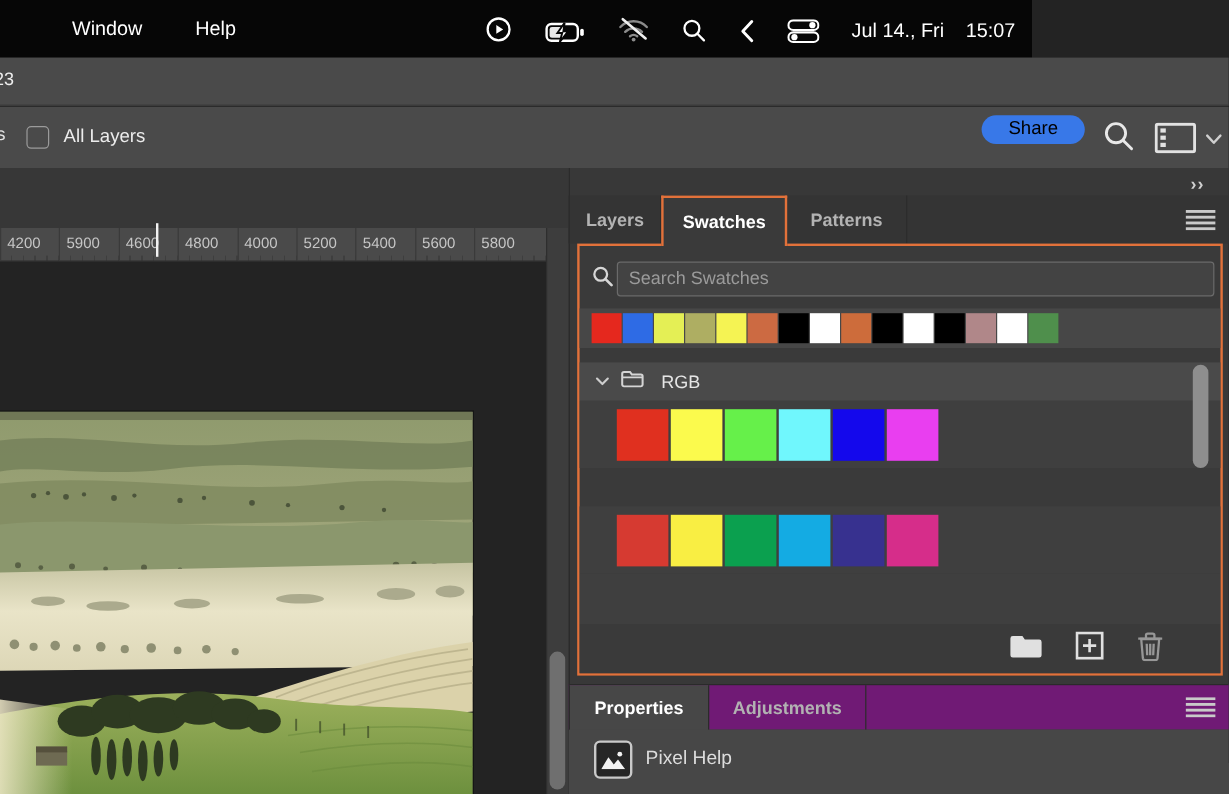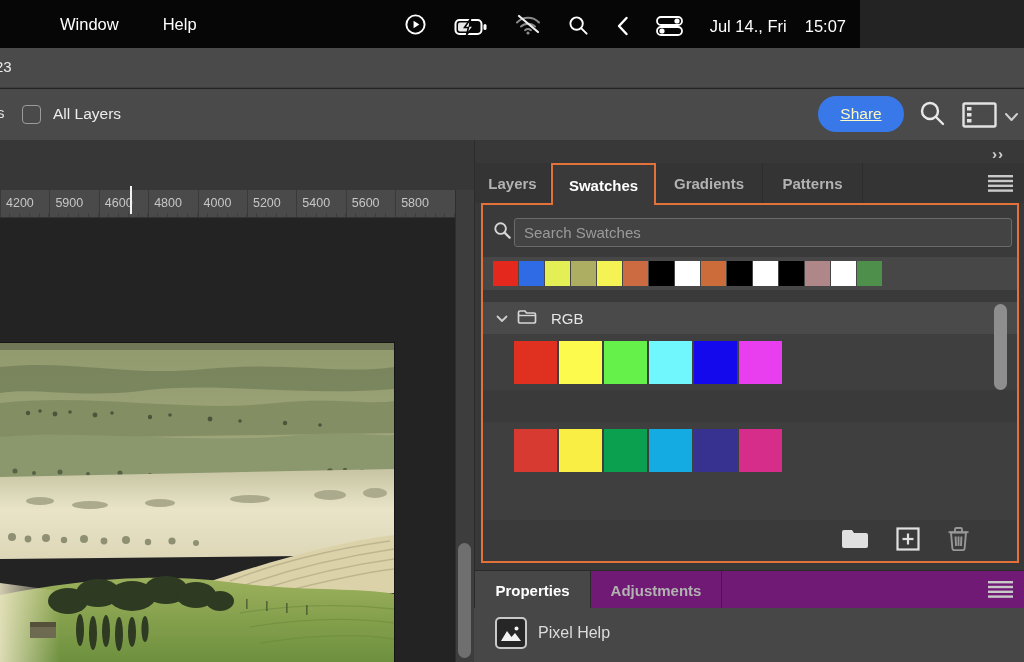--- a/index.html
+++ b/index.html
@@ -23,22 +23,22 @@
   #titlebar{ left:0; top:48px; width:1024px; height:40px; background:#4a4a4a;
     border-bottom:1px solid #3e3e3e; overflow:hidden; }
   #doc-title{ position:absolute; left:-5px; top:10px; font-size:15px; color:#ededed; }
 
   
   #optionsbar{ left:0; top:89px; width:1024px; height:51px; background:#4a4a4a; overflow:hidden; }
   #opt-frag{ position:absolute; left:-3px; top:15px; font-size:15px; color:#e3e3e3; }
   #all-layers-box{ position:absolute; left:22px; top:105px; width:19px; height:19px;
     border:1.5px solid #9b9b9b; border-radius:4px; background:transparent; }
   #all-layers-label{ position:absolute; left:53px; top:105px; font-size:15.5px; color:#ececec; }
-  #share-btn{ position:absolute; left:818px; top:96px; width:86px; height:36px; border-radius:18px;
-    background:var(--blue); color:#fef9c3; font-size:15.5px; display:flex; align-items:center; justify-content:center;text-decoration:underline; }
+  #share-btn{ position:absolute; left:818px; top:96px; width:86px; height:24px; border-radius:18px;
+    background:var(--blue); color:#000000; font-size:15.5px; display:flex; align-items:center; justify-content:center; }
   #opt-search{ position:absolute; left:919px; top:100px; }
   #opt-panelicon{ position:absolute; left:962px; top:102px; }
   #opt-chevron{ position:absolute; left:1004px; top:108px; }
 
   
   #band{ left:0; top:140px; width:1024px; height:50px; background:#373737; }
   #ruler{ left:0; top:190px; width:455px; height:28px; background:#4a4a4a; display:flex;
     border-bottom:1px solid #333;
     background-image:repeating-linear-gradient(90deg, transparent 0 8.9px, #3e3e3e 8.9px 9.9px);
     background-size:100% 5px; background-position:0 23px; background-repeat:no-repeat; }
@@ -323,21 +323,20 @@
   </div>
   <div id="canvas-scrollstrip" class="abs"></div>
   <div id="canvas-scrollthumb" class="abs"></div>
 
   <div id="rightcol" class="abs"></div>
   <span id="dock-overflow" class="abs">››</span>
 
   <div id="swatch-tabs" class="abs">
     <div id="tab-color" class="tab">Layers</div>
     <div id="tab-swatches" class="tab active-orange">Swatches</div>
-    <div id="tab-gradients" class="tab">Gradients</div>
     <div id="tab-patterns" class="tab">Patterns</div>
   </div>
   <span class="abs hamburger" style="left:988px; top:175px;"><svg width="25" height="17" viewBox="0 0 25 17">
         <g fill="#c9c9c9">
           <rect y="0" width="25" height="2.4"></rect>
           <rect y="4.8" width="25" height="2.4"></rect>
           <rect y="9.6" width="25" height="2.4"></rect>
           <rect y="14.4" width="25" height="2.4"></rect>
         </g>
       </svg></span>

